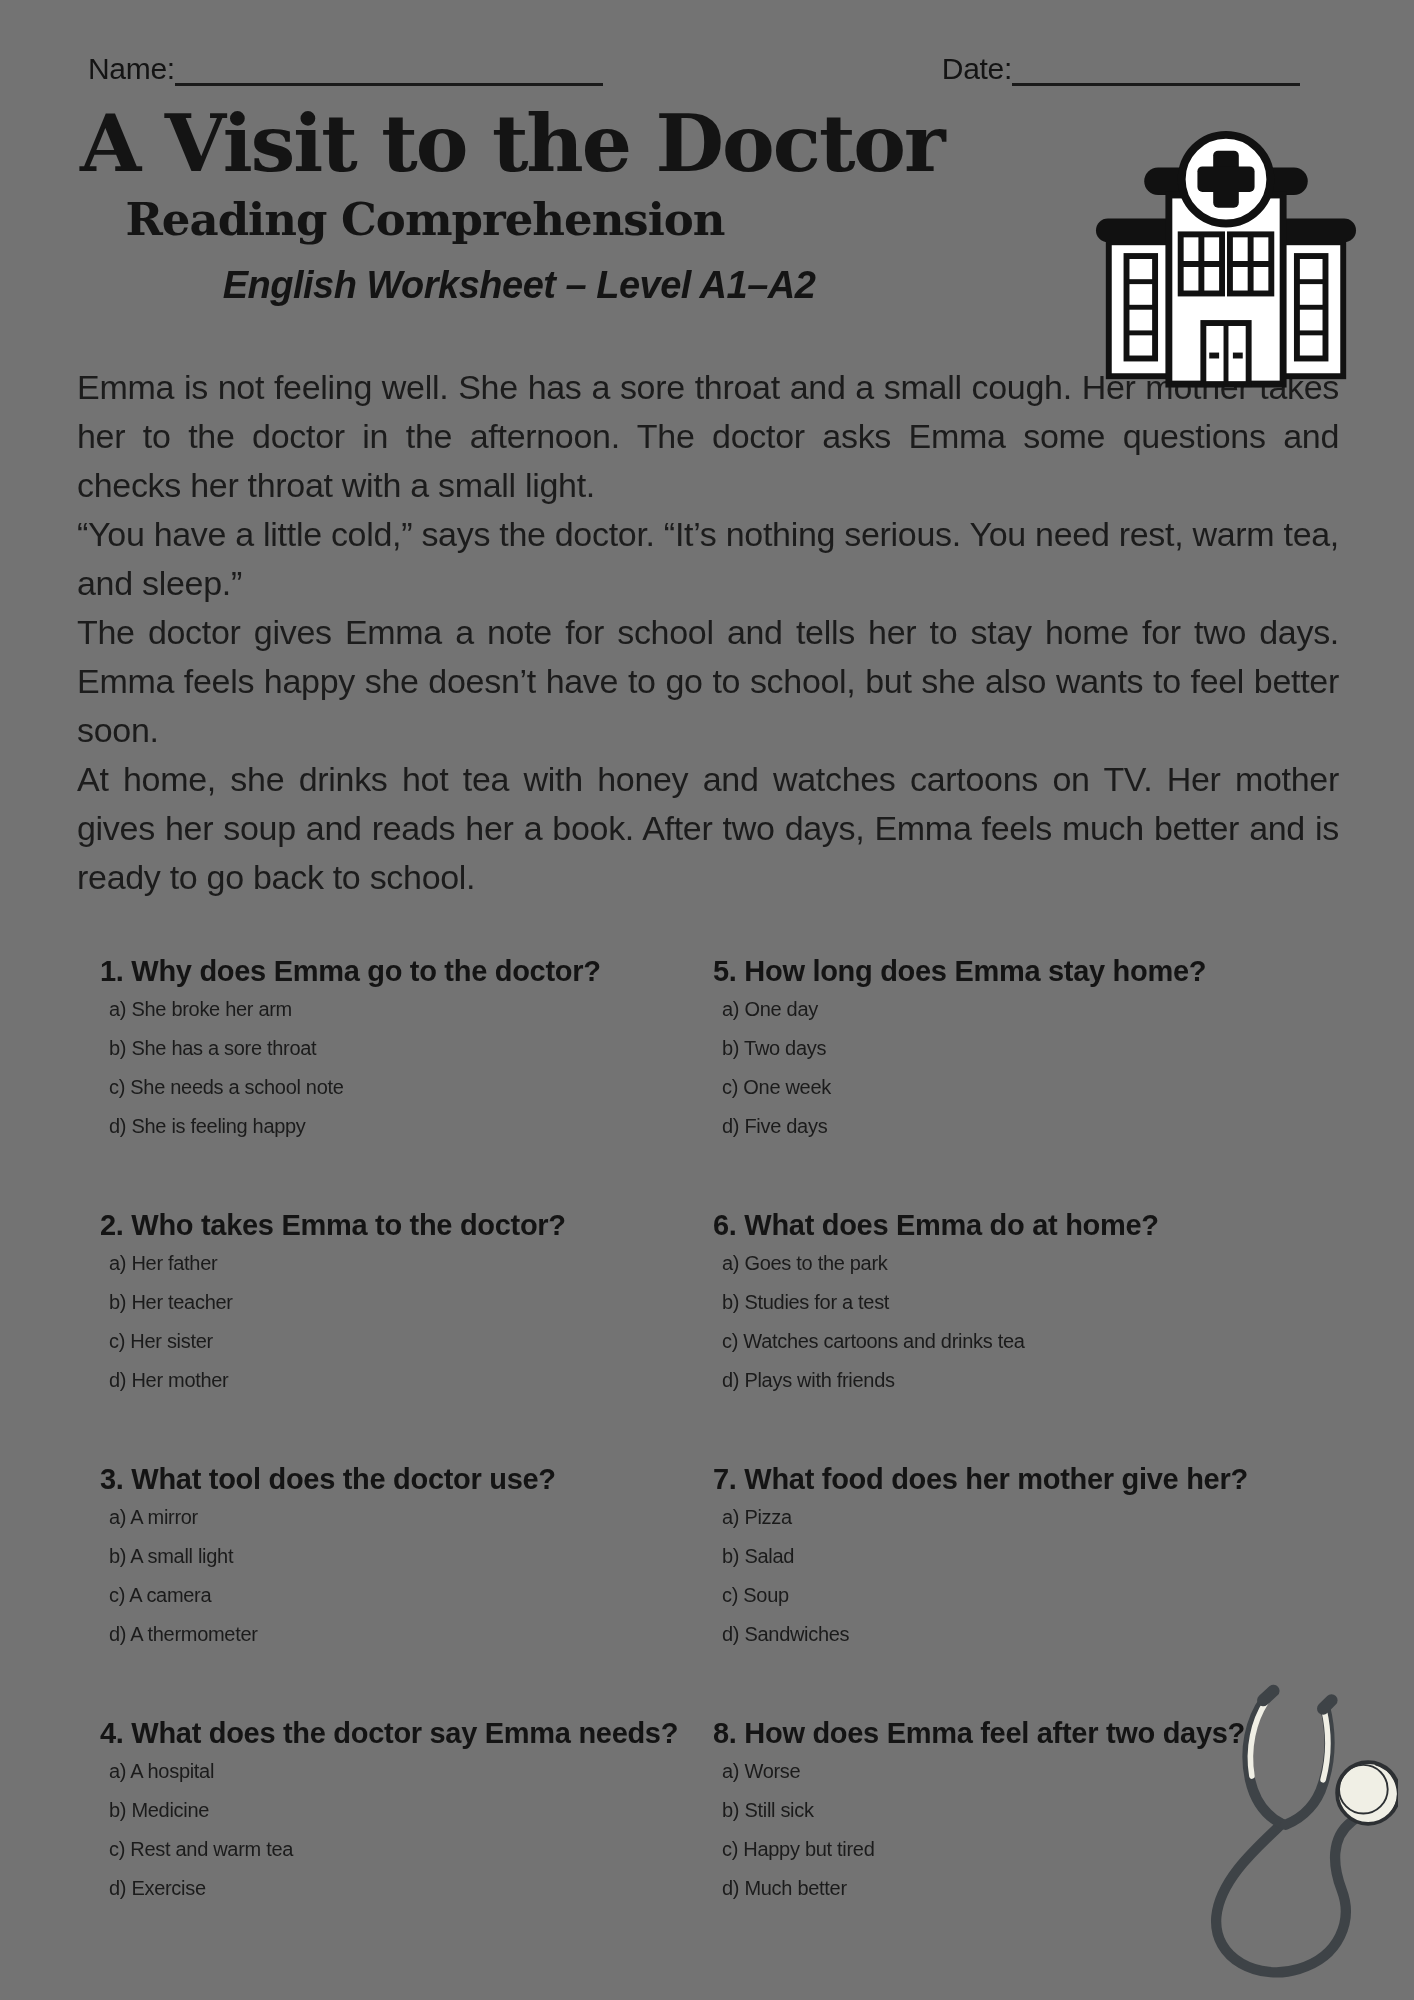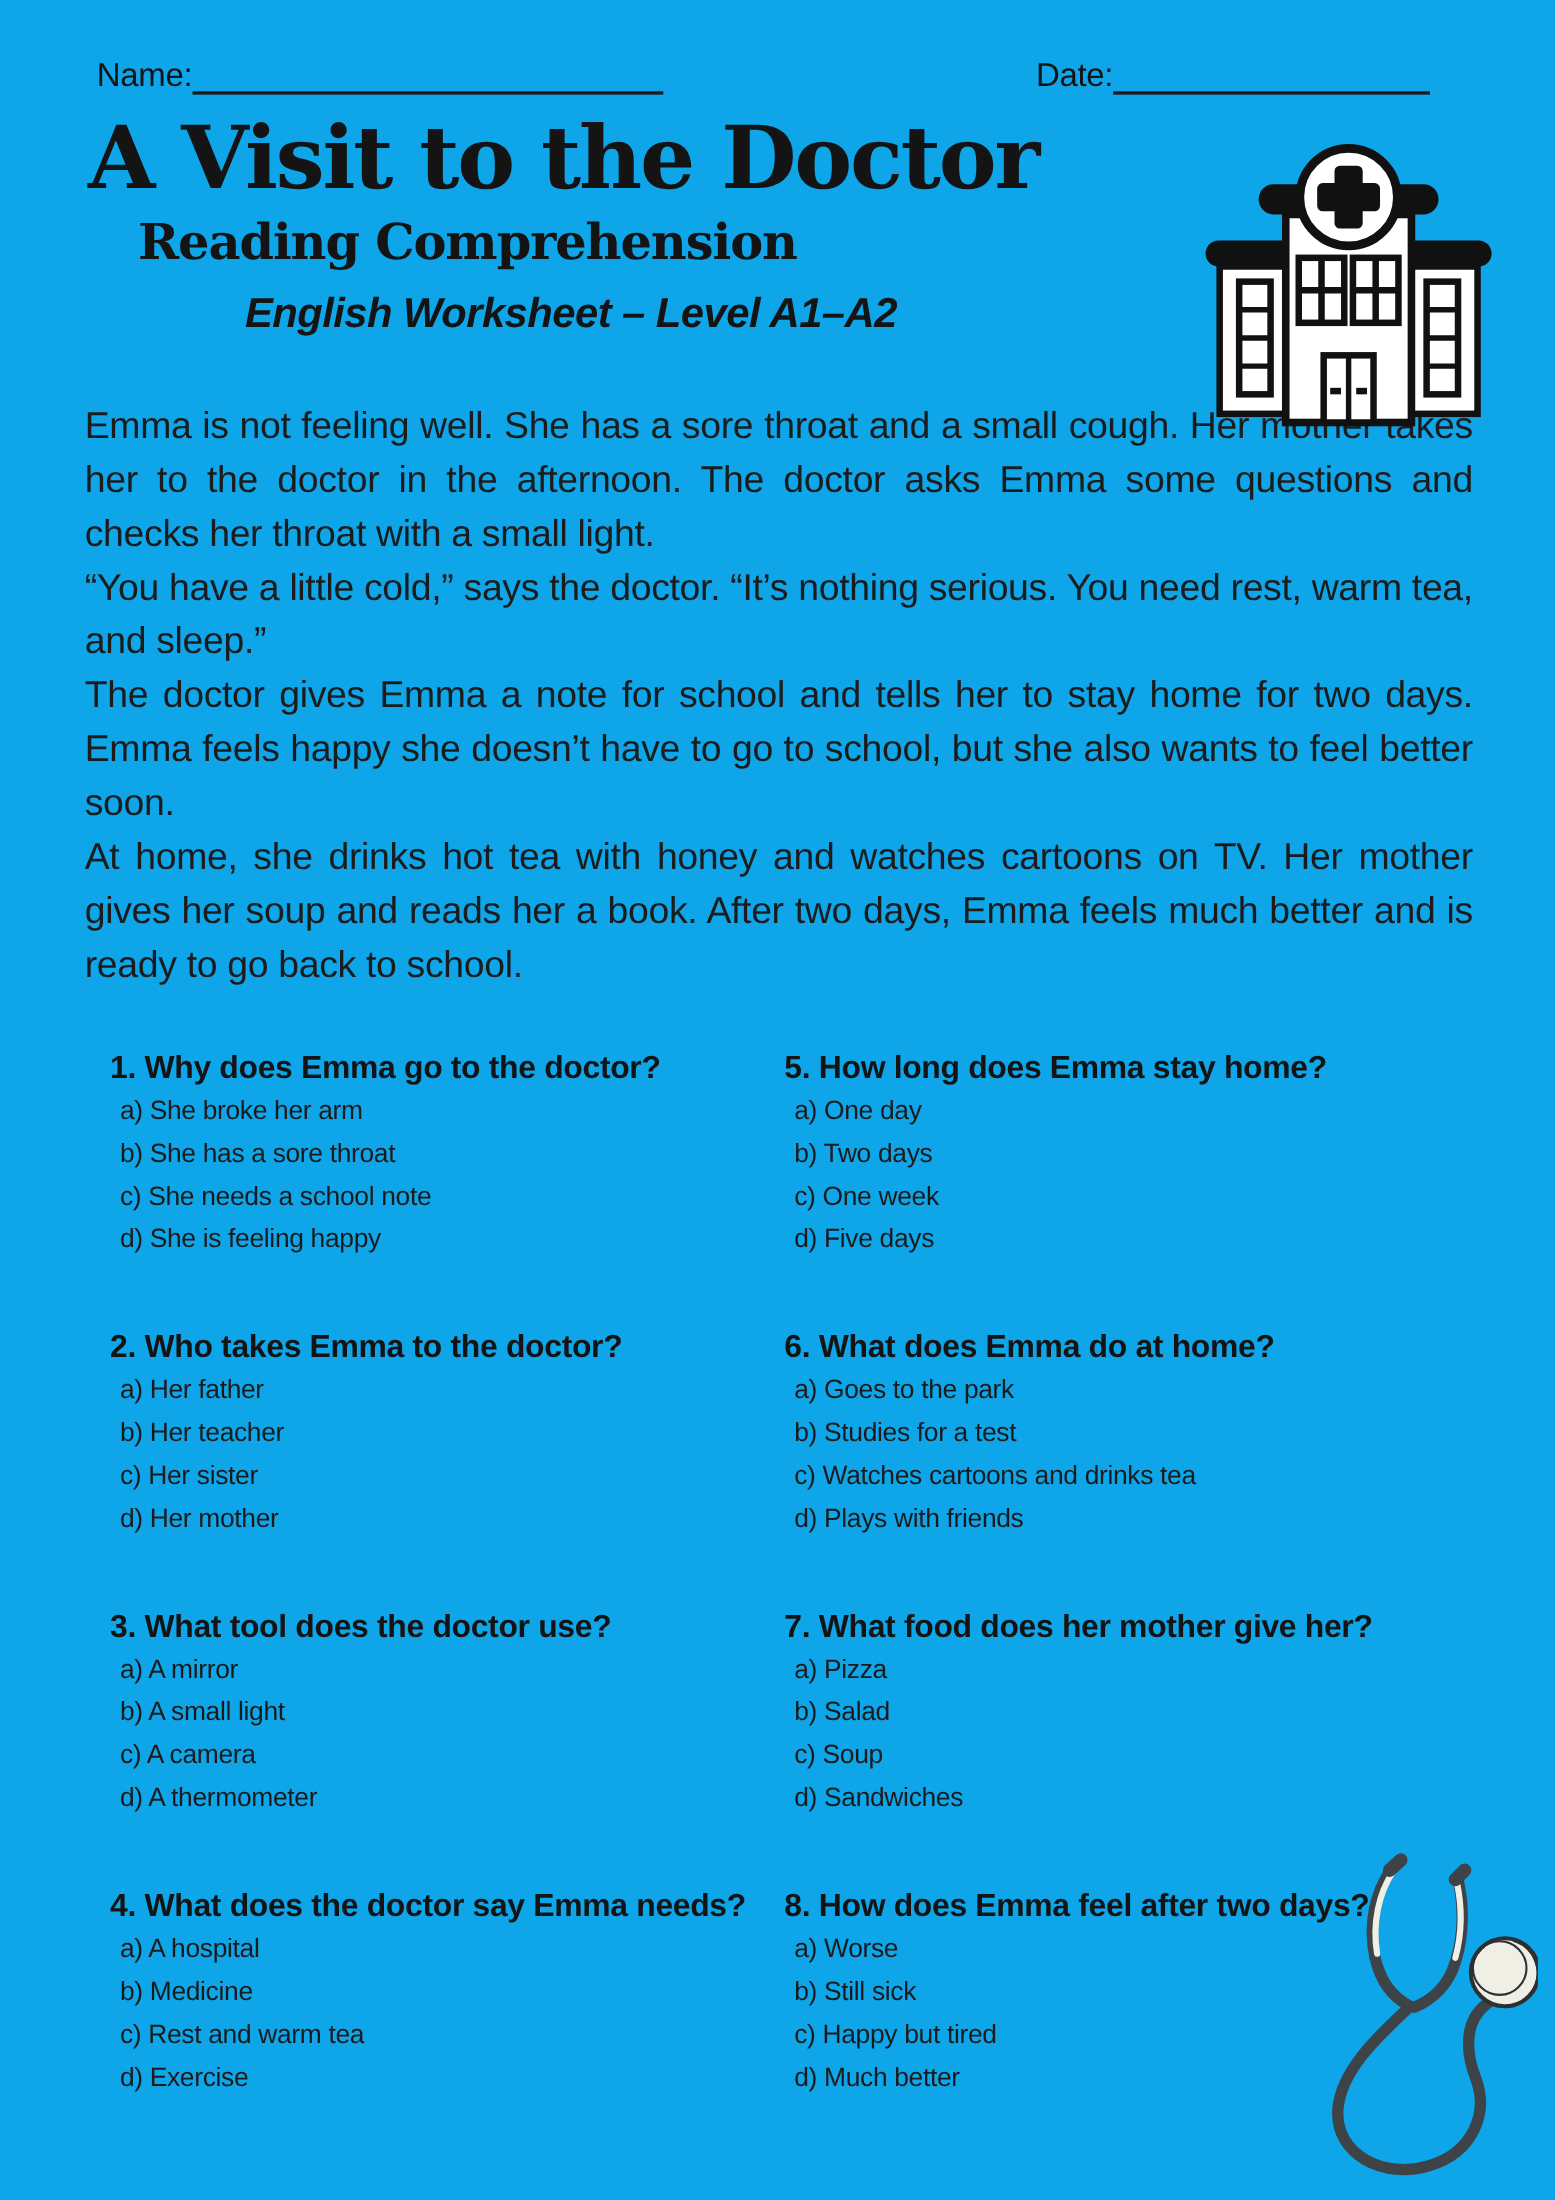--- a/index.html
+++ b/index.html
@@ -1,20 +1,20 @@
 <!DOCTYPE html>
 <html><head>
 <meta charset="utf-8">
 <style>
   * { margin:0; padding:0; box-sizing:border-box; }
   html,body { background:#e8e8e8; }
   .page {
     position:relative;
     width:1414px; height:2000px;
-    background:#0ea5e9;
+    background:#737373;
     margin:0 auto;
     overflow:hidden;
     font-family:"Liberation Sans", sans-serif;
     color:#141414;
   }
   
   .hdr {
     display:flex; justify-content:space-between;
     padding:52px 114px 0 88px;
     font-size:30px; letter-spacing:-0.3px;
@@ -70,21 +70,21 @@
 
   
   .qgrid {
     margin:50px 0 0 100px;
     display:grid;
     grid-template-columns:613px 640px;
     row-gap:60px;
   }
   .qblock { }
   .qtitle { font-weight:bold; font-size:29px; letter-spacing:-0.3px; line-height:38px; }
-  .qopt   { font-size:24px; letter-spacing:-0.3px; line-height:39px; padding-left:9px; color:#1b1b1b; }
+  .qopt   { font-size:20px; letter-spacing:-0.3px; line-height:39px; padding-left:9px; color:#1b1b1b; }
 
   
   .steth { position:absolute; right:16px; bottom:8px; width:206px; height:312px; }
 </style>
 </head>
 <body>
 
 <div class="page">
 
   <div class="hdr">

